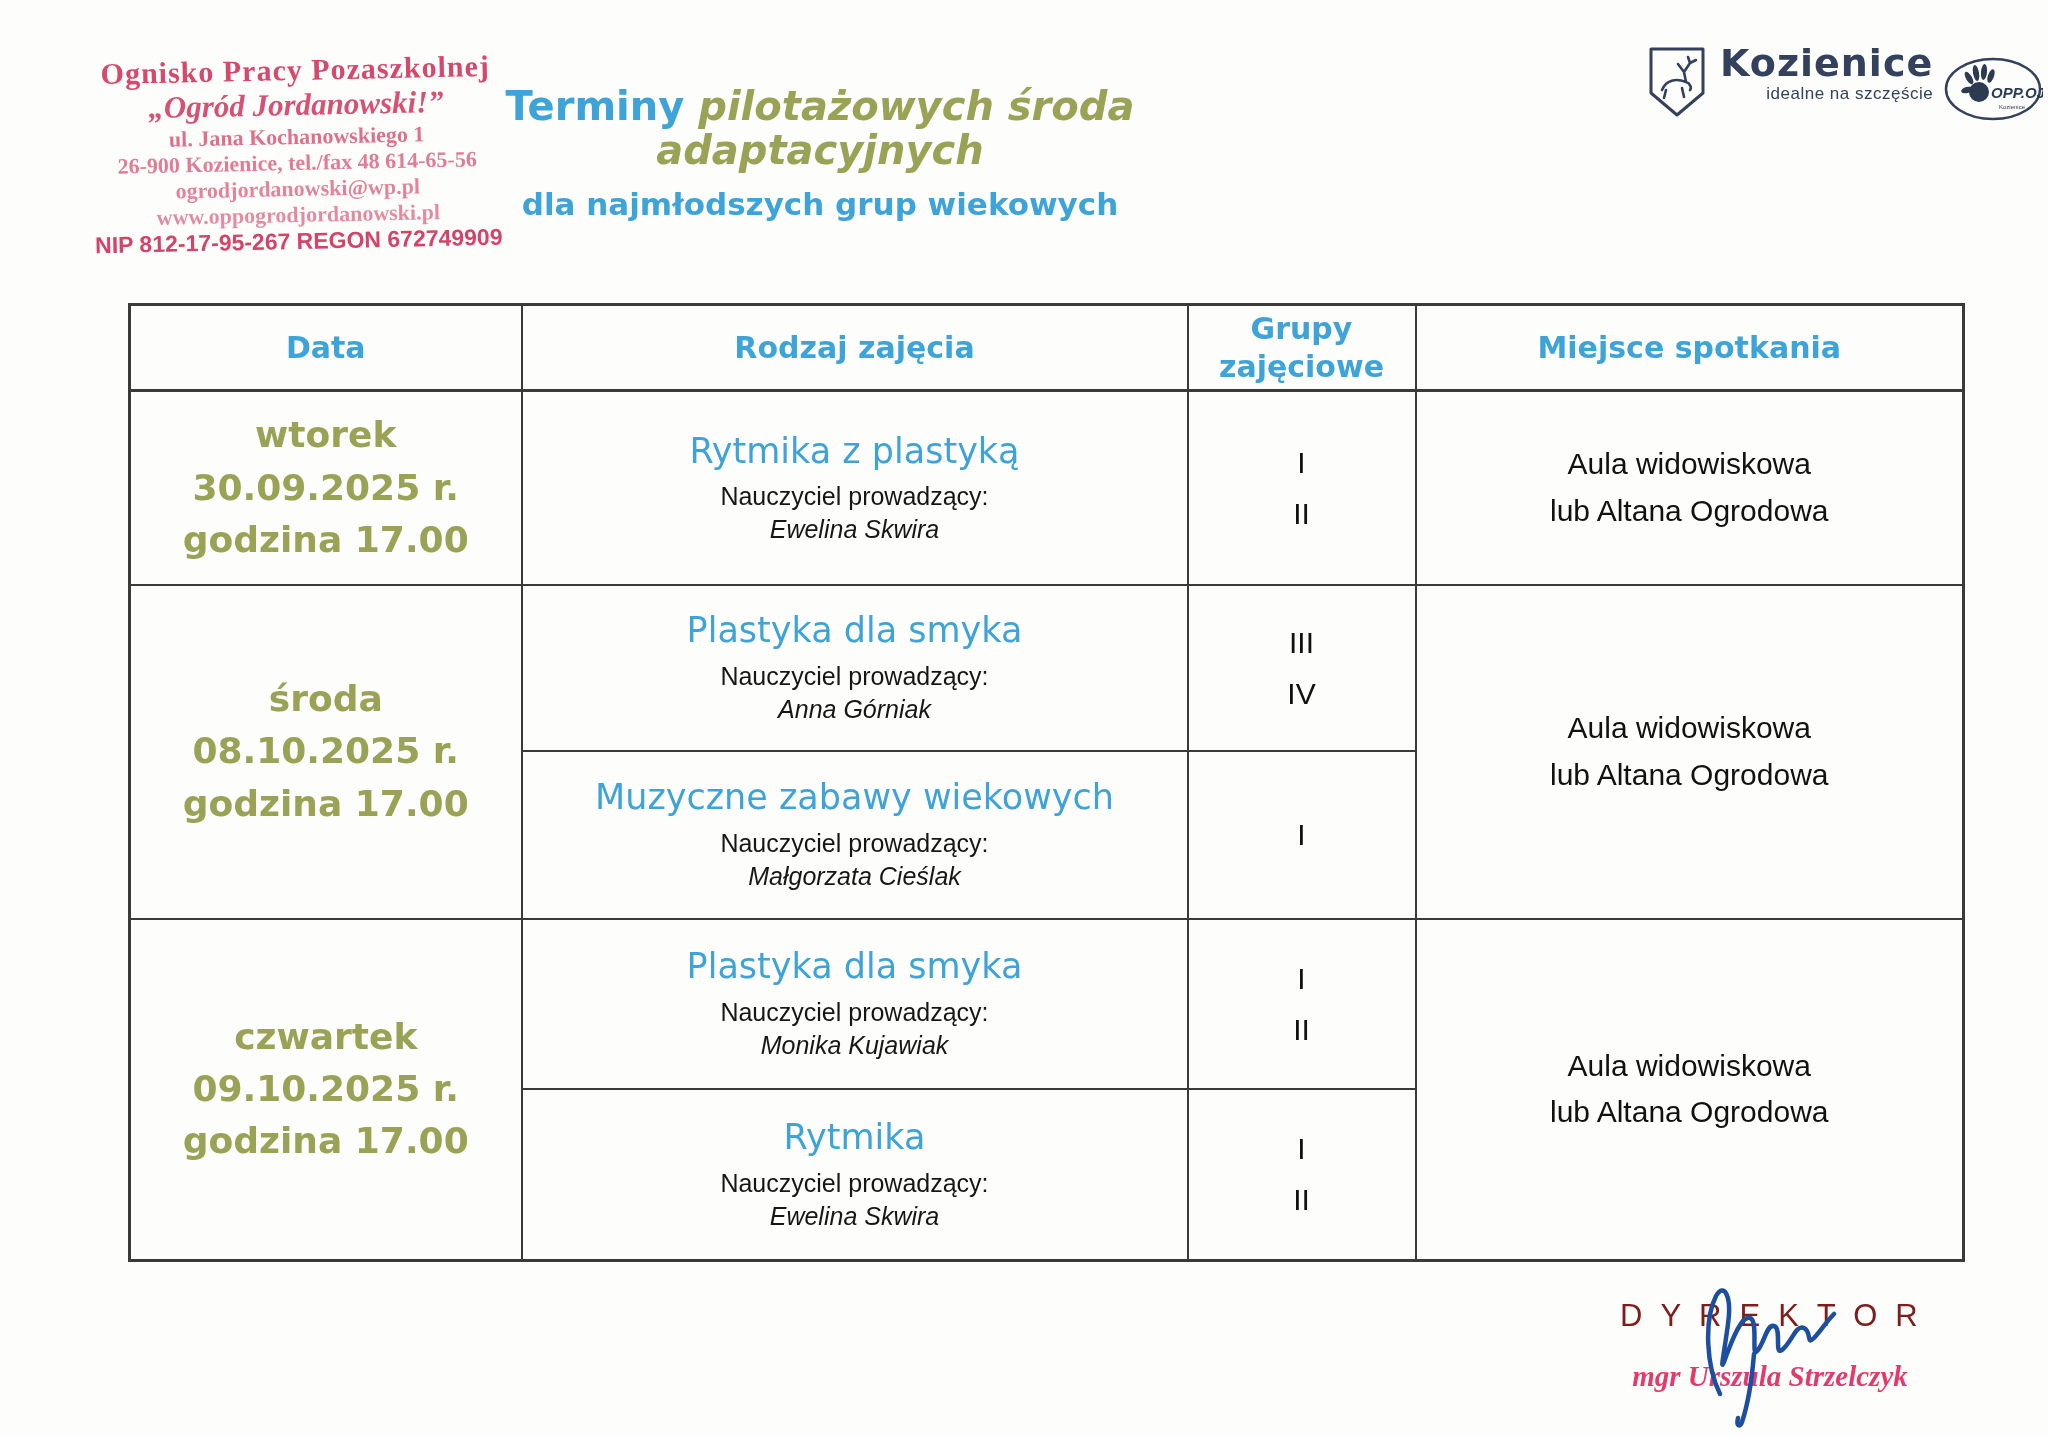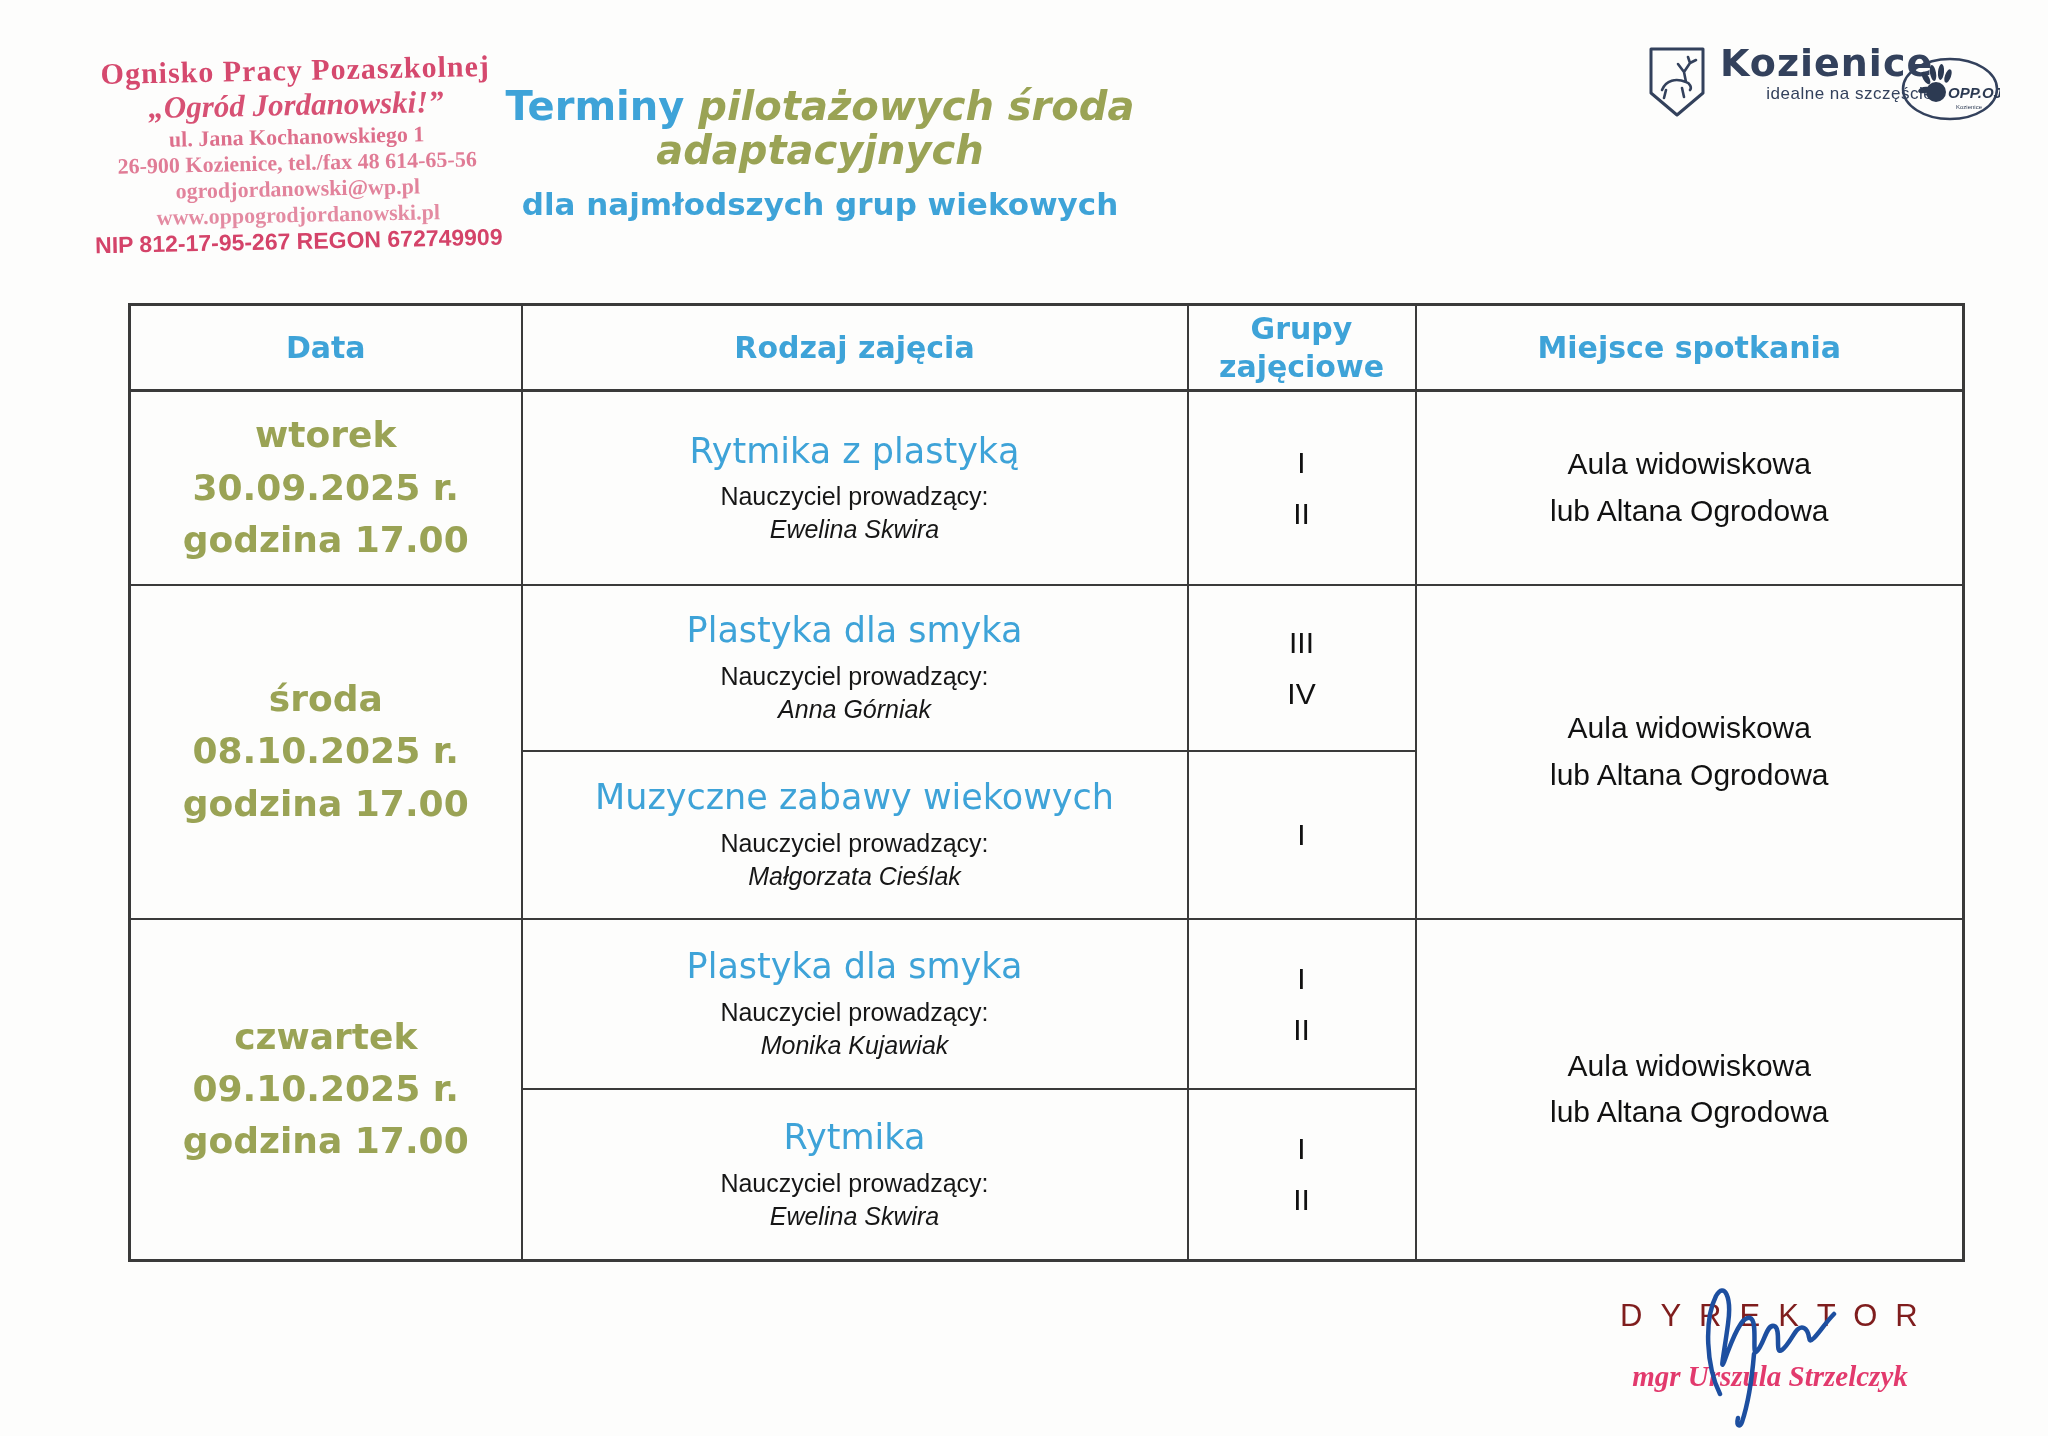--- a/index.html
+++ b/index.html
@@ -37,21 +37,21 @@
 
   
   .kozienice{
     position:absolute;left:1646px;top:44px;display:flex;align-items:flex-start;gap:12px;
     color:#33415c;
   }
   .kozienice .words{display:flex;flex-direction:column;align-items:flex-end;}
   .kozienice .name{font-family:"DejaVu Sans",sans-serif;font-weight:bold;font-size:38px;line-height:1;letter-spacing:1px;}
   .kozienice .tagline{font-size:17px;margin-top:2px;letter-spacing:.5px;}
   .opp-logo{
-    position:absolute;left:1900px;top:56px;width:100px;height:66px;
+    position:absolute;left:1943px;top:56px;width:100px;height:66px;
   }
 
   
   table.schedule{
     position:absolute;left:128px;top:303px;width:1834px;
     border-collapse:collapse;table-layout:fixed;
     background:transparent;
   }
   table.schedule td, table.schedule th{
     border:2px solid #3a3a3a;vertical-align:middle;padding:0;

